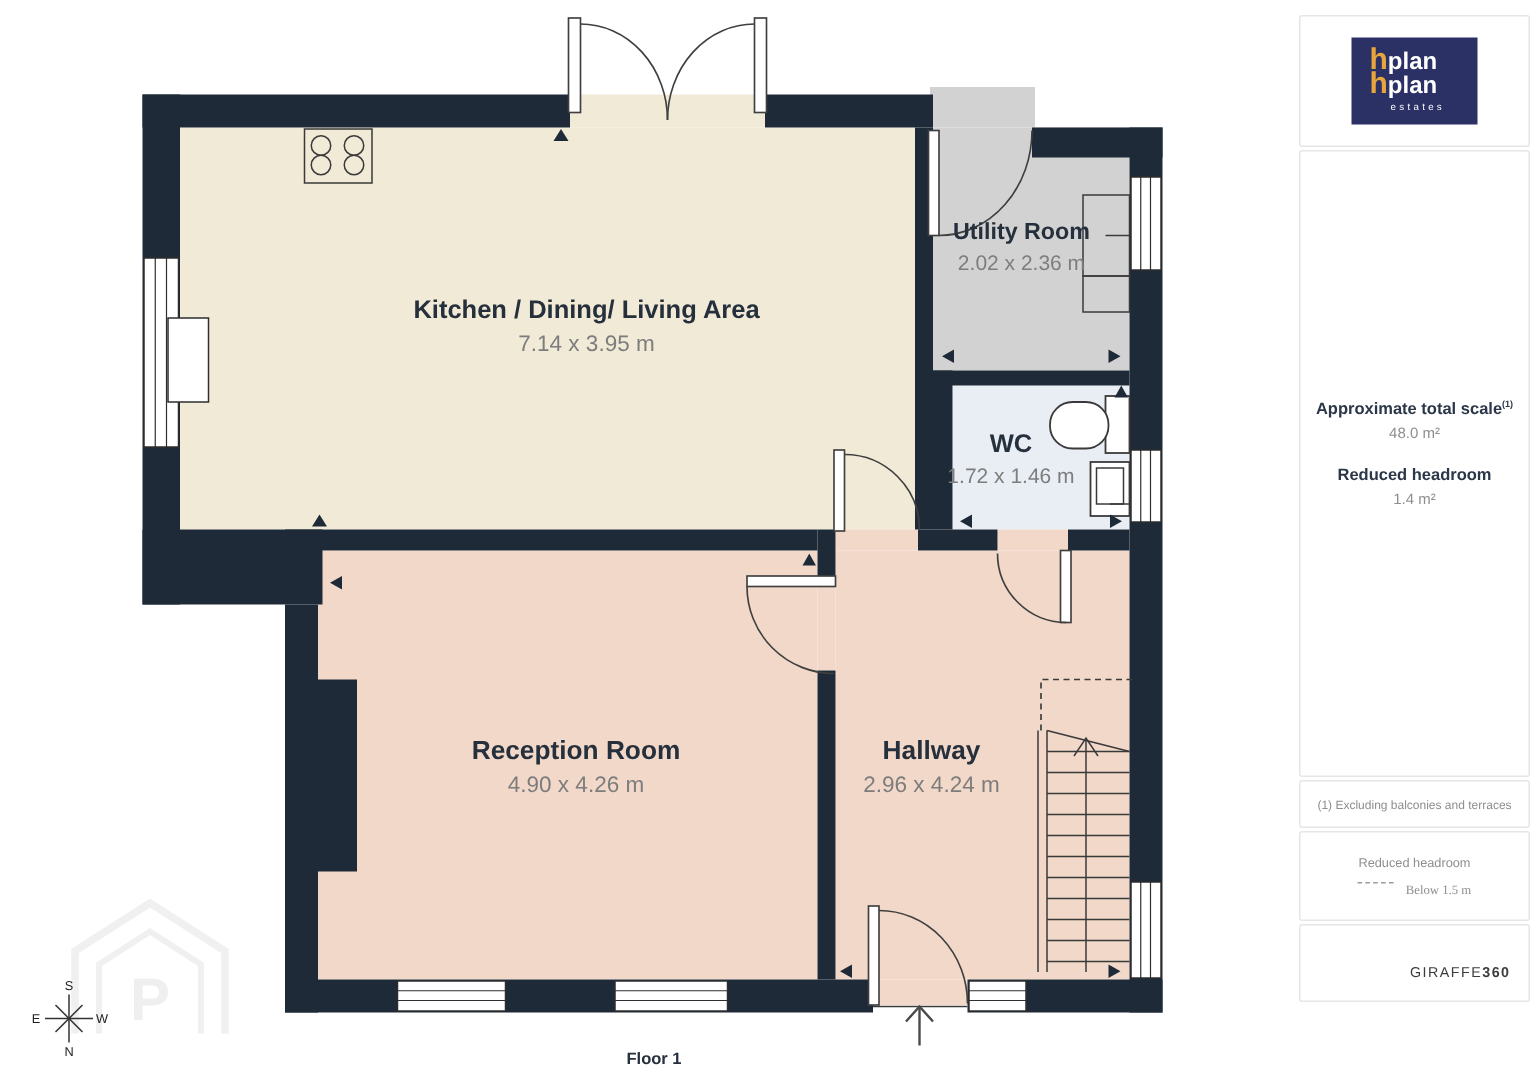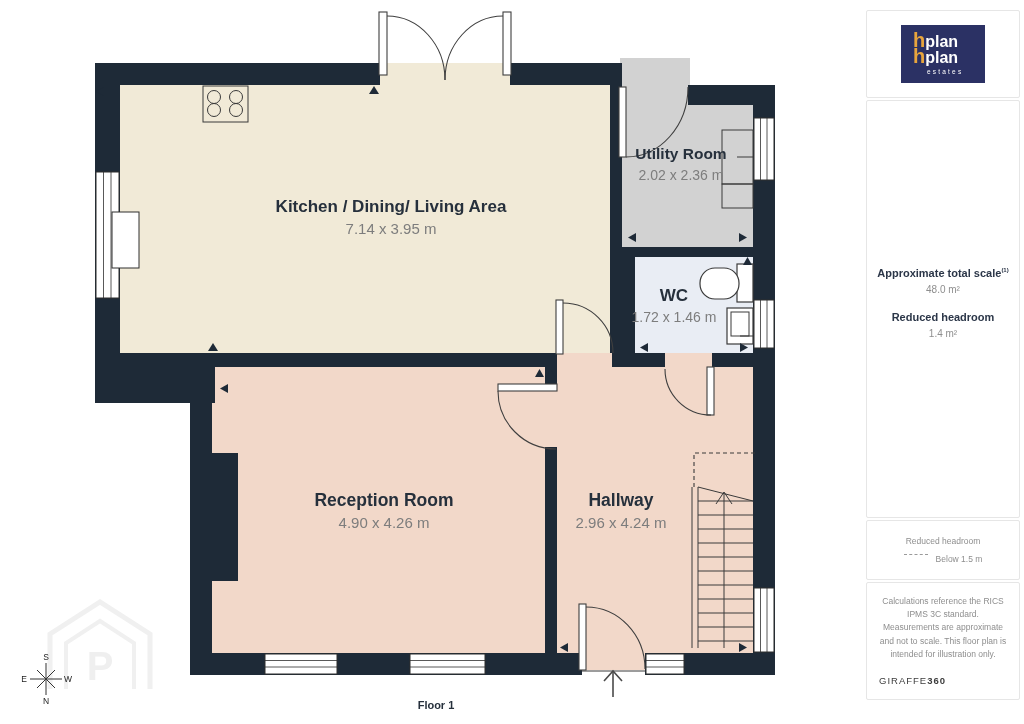--- a/index.html
+++ b/index.html
@@ -47,25 +47,25 @@
   .logo-line{color:#fff;font-weight:bold;font-size:16px;line-height:14px;display:flex;align-items:baseline;}
   .logo-h{color:var(--accentYellow,#e8a53d);font-size:20px;line-height:14px;}
   .logo-tagline{color:#fff;font-size:6.5px;letter-spacing:2.2px;margin:3px 0 0 14px;}
   .info-card{height:418px;display:flex;flex-direction:column;align-items:center;justify-content:center;text-align:center;}
   .info-heading{font-size:11px;font-weight:bold;color:#2b3648;}
   .info-heading sup{font-size:6px;}
   .info-value{font-size:10px;color:#8e8e8e;margin:5px 0 16px;}
   .info-value.last{margin-bottom:12px;}
   .footnote-card{height:32px;display:flex;align-items:center;justify-content:center;font-size:8px;color:#8e8e8e;}
   .legend-card{height:60px;display:flex;flex-direction:column;align-items:center;justify-content:center;font-size:8.5px;color:#8e8e8e;gap:8px;}
-  .legend-row{display:flex;align-items:flex-start;}
+  .legend-row{display:flex;align-items:flex-start;font-family:Liberation Serif, serif;}
   .dash-sample{display:inline-block;width:24px;border-top:1px dashed #9a9a9a;margin-right:8px;}
   .disclaimer-card{padding:12px 12px 10px;font-size:8.5px;color:#8e8e8e;text-align:center;line-height:1.55;}
   .disclaimer-card p{margin:0;}
-  .brand{margin-top:13px;font-size:9.5px;color:#3c3c3c;letter-spacing:1px;text-align:left;}
+  .brand{margin-top:13px;font-size:9.5px;color:#3c3c3c;letter-spacing:1px;text-align:right;}
   .brand b{letter-spacing:1px;}
 </style>
 </head>
 <body>
 
 <svg class="plan-svg" viewBox="0 0 860 724" xmlns="http://www.w3.org/2000/svg">
 
   <g>
     <rect class="f-kitchen" x="120" y="85" width="490" height="268"></rect>
     <rect class="f-kitchen" x="380" y="63" width="130" height="22"></rect>
@@ -286,29 +286,31 @@
 
   <div class="card info-card">
     <div class="info-heading">
       <span>Approximate total scale</span><sup>(1)</sup>
     </div>
     <div class="info-value">48.0 m²</div>
     <div class="info-heading">Reduced headroom</div>
     <div class="info-value last">1.4 m²</div>
   </div>
 
+  <div class="card footnote-card">
+    <span>(1) Excluding balconies and terraces</span>
+  </div>
 
   <div class="card legend-card">
     <div>Reduced headroom</div>
     <div class="legend-row">
       <span class="dash-sample"></span>
       <span>Below 1.5 m</span>
     </div>
   </div>
 
   <div class="card disclaimer-card">
-    <p>Calculations reference the RICS IPMS 3C standard. Measurements are approximate and not to scale. This floor plan is intended for illustration only.</p>
     <div class="brand">
       <span>GIRAFFE</span><b>360</b>
     </div>
   </div>
 
 </aside>
 
 </body></html>

